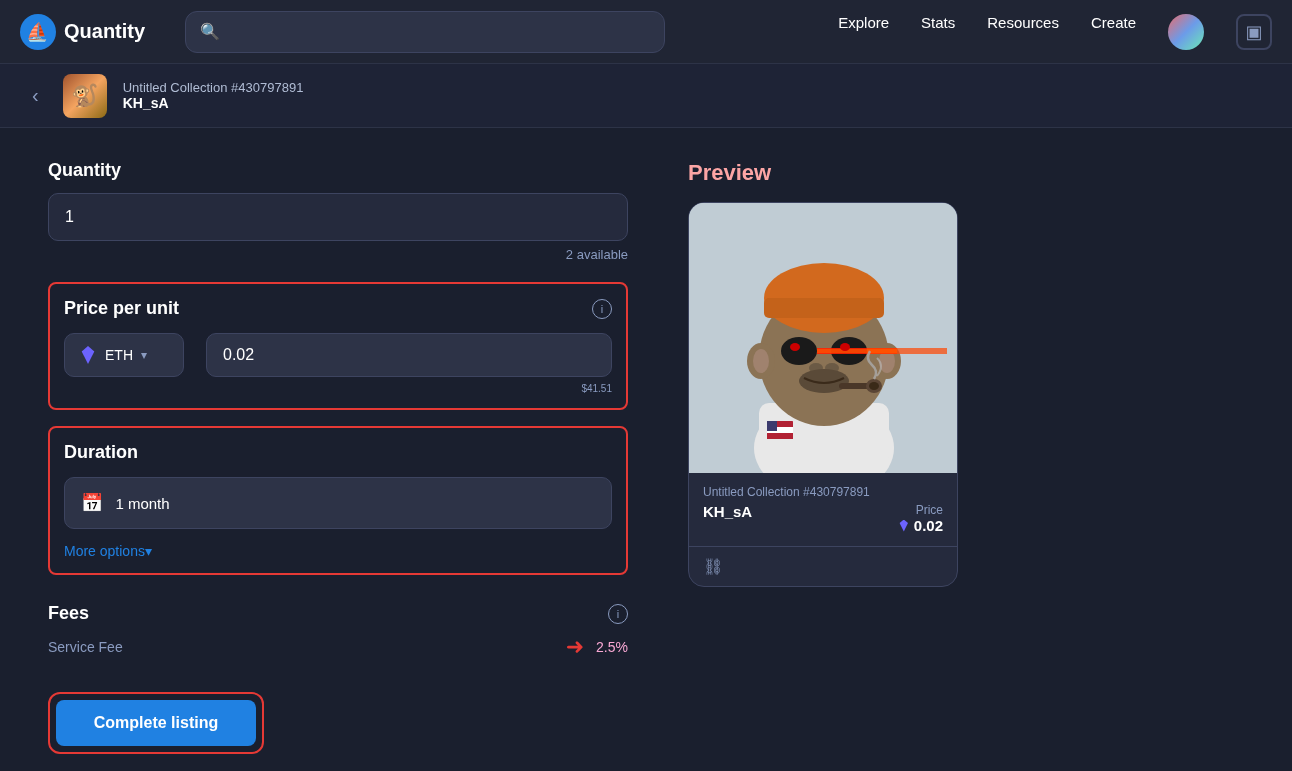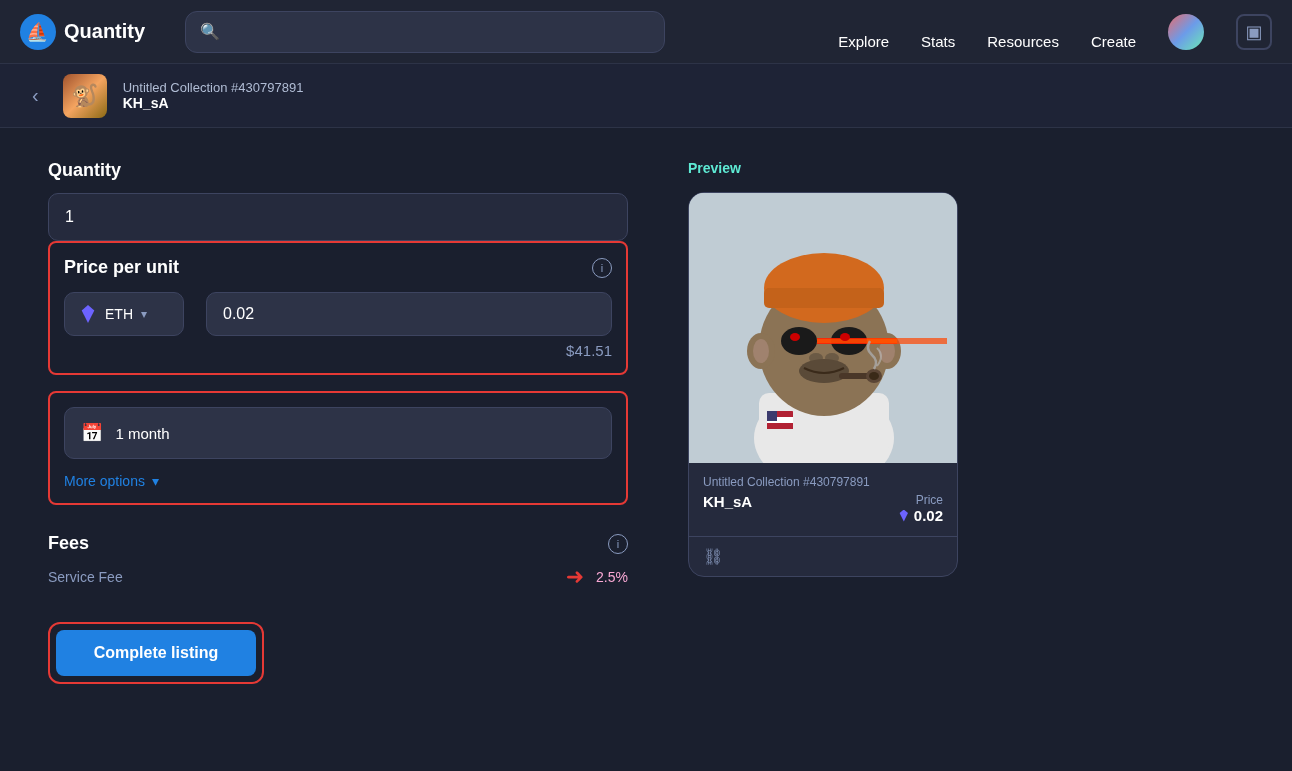--- a/index.html
+++ b/index.html
@@ -64,21 +64,21 @@
     .search-input {
       background: transparent;
       border: none;
       outline: none;
       color: #8a9bc0;
       font-size: 14px;
       width: 100%;
     }
     .nav-links {
       display: flex;
-      align-items: flex-end;
+      align-items: flex-start;
       gap: 32px;
       margin-left: auto;
     }
     .nav-link {
       color: #ffffff;
       font-size: 15px;
       font-weight: 500;
       cursor: pointer;
     }
     .nav-avatar {
@@ -231,21 +231,21 @@
       border-radius: 10px;
       padding: 12px 16px;
       color: #ffffff;
       font-size: 16px;
       flex: 1;
       outline: none;
     }
     .usd-value {
       text-align: right;
       color: #8a9bc0;
-      font-size: 15px;
+      font-size: 10px;
       margin-top: 6px;
     }
 
     
     .duration-input {
       background: #2d3347;
       border: 1px solid #3d4460;
       border-radius: 10px;
       padding: 14px 16px;
       display: flex;
@@ -260,21 +260,21 @@
       font-size: 18px;
     }
     .more-options {
       color: #2081e2;
       font-size: 14px;
       font-weight: 500;
       margin-top: 14px;
       cursor: pointer;
       display: flex;
       align-items: center;
-      gap: 7px;
+      gap: 0;
     }
 
     
     .fees-section { margin-top: 28px; }
     .fees-header {
       display: flex;
       justify-content: space-between;
       align-items: center;
       margin-bottom: 10px;
     }
@@ -311,23 +311,23 @@
       font-weight: 700;
       padding: 14px 16px;
       border: none;
       border-radius: 8px;
       cursor: pointer;
       min-width: 200px;
     }
 
     
     .preview-label {
-      font-size: 14px;
+      font-size: 22px;
       font-weight: 600;
-      color: #5eead4;
+      color: #fca5a5;
       margin-bottom: 16px;
     }
     .preview-card {
       background: #252a3d;
       border-radius: 16px;
       overflow: hidden;
       border: 1px solid #3d4460;
       width: 270px;
     }
     .preview-image {
@@ -402,40 +402,44 @@
   </div>
 </div>
 
 <div class="main-content">
 
   <div class="left-panel">
 
     
     <div class="section-label">Quantity</div>
     <input class="input-field" type="text" value="1" style="">
+    <div class="available-text">2 available</div>
 
     
     <div class="red-box">
       <div class="section-header">
         <span class="section-label" style="margin-bottom:0">Price per unit</span>
         <div class="info-icon">i</div>
       </div>
       <div class="price-row">
         <div class="eth-select">
           <div class="eth-diamond"></div>
           <span class="eth-label">ETH</span>
           <span class="chevron">▾</span>
         </div>
         <input class="price-input" type="text" value="0.02" style="">
       </div>
       <div class="usd-value">$41.51</div>
     </div>
 
     
     <div class="red-box">
+      <div class="section-header">
+        <span class="section-label" style="margin-bottom:0">Duration</span>
+      </div>
       <div class="duration-input">
         <span class="calendar-icon">📅</span>
         <span>1 month</span>
       </div>
       <div class="more-options">
         <span>More options</span>
         <span>▾</span>
       </div>
     </div>
 

